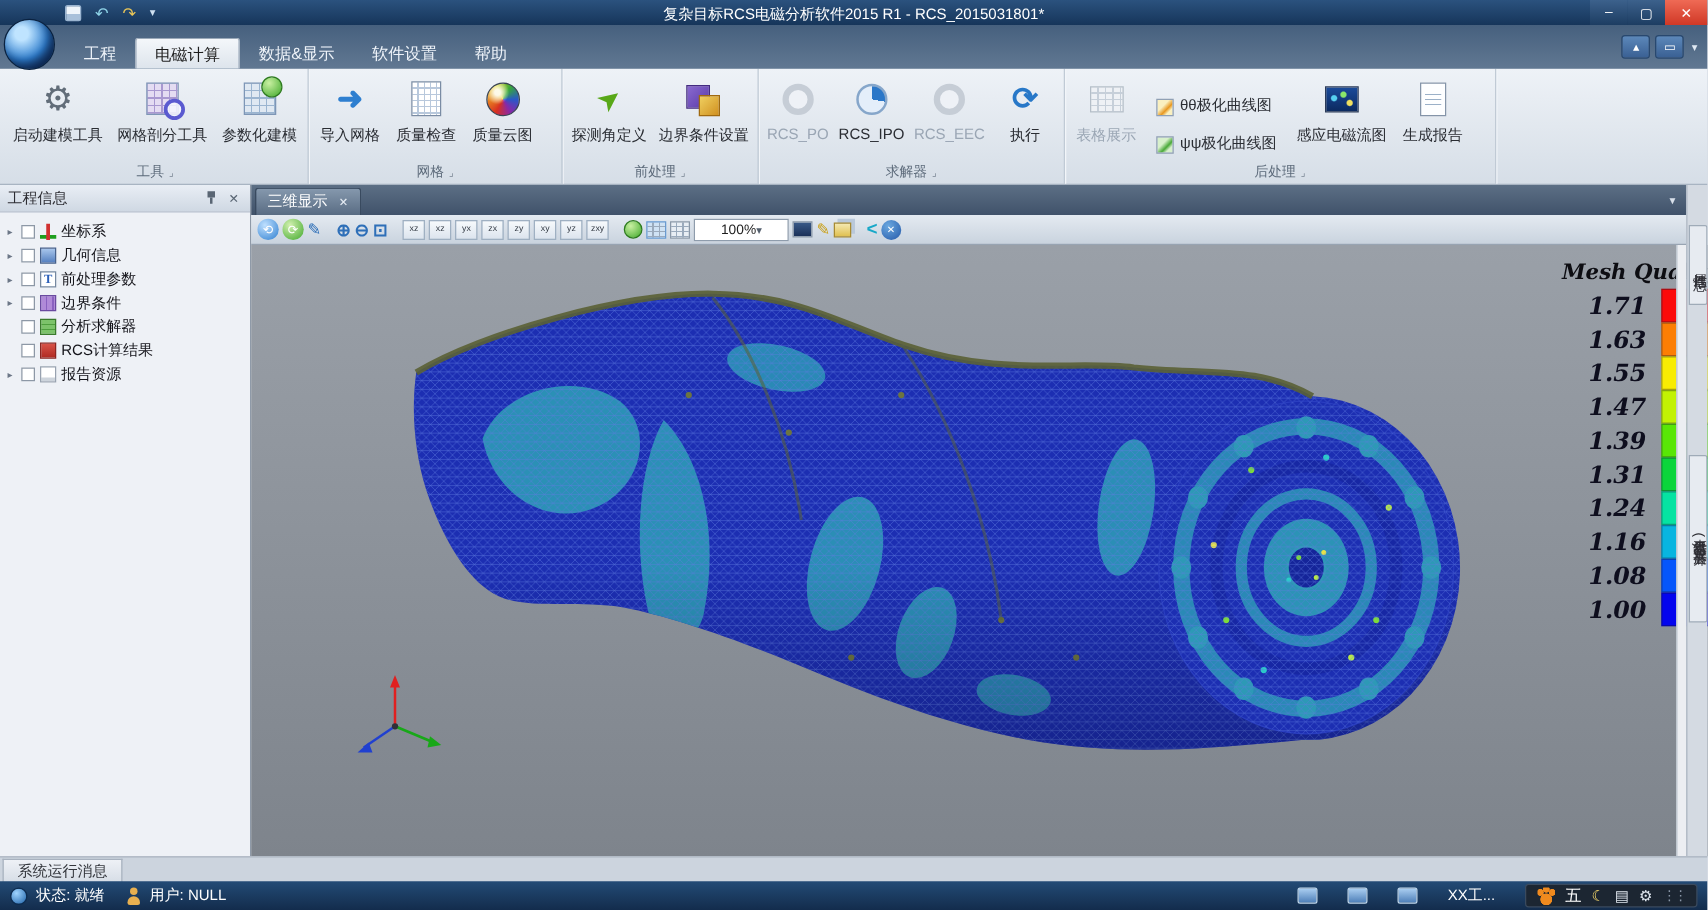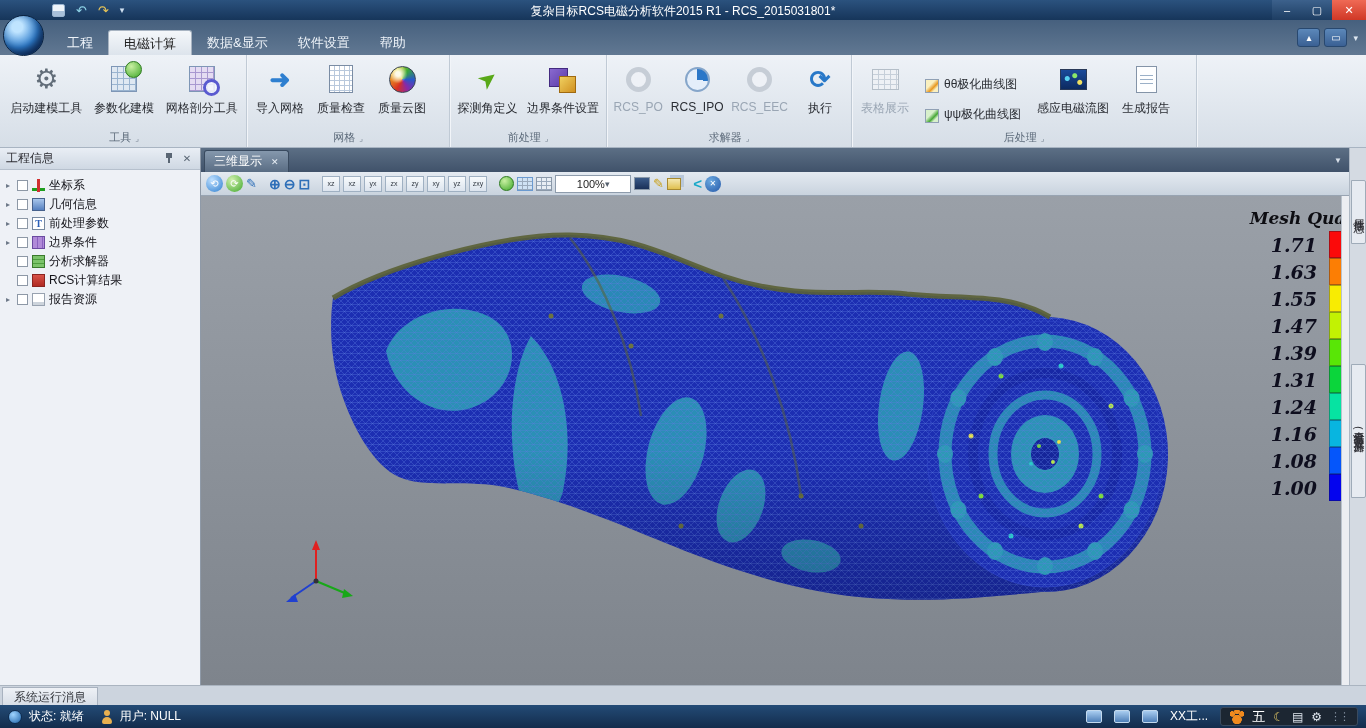--- a/index.html
+++ b/index.html
@@ -139,21 +139,21 @@
 
   
   #msgstrip{position:absolute;left:0;right:0;top:685px;height:20px;background:#ccd4de;border-top:1px solid #aab4c0}
   .msg-tab{position:absolute;left:2px;top:1px;height:19px;padding:0 11px;background:linear-gradient(#eef1f6,#d6dde6);border:1px solid #a8b2bf;border-bottom:none;font-size:12px;color:#33363c;display:flex;align-items:center}
   #statusbar{position:absolute;left:0;right:0;bottom:0;height:23px;background:linear-gradient(#234b76,#132c4c);color:#fff;display:flex;align-items:center;padding:0 8px;gap:7px}
   .sb-globe{width:14px;height:14px;border-radius:50%;background:radial-gradient(circle at 35% 30%,#9fd4ff,#1e62a8);border:1px solid #0d2c50}
   .sb-text{font-size:12px;color:#fff;white-space:nowrap}
   .sb-person{width:12px;height:14px;position:relative;margin-left:10px}
   .sb-person::before{content:"";position:absolute;left:3px;top:0;width:6px;height:6px;border-radius:50%;background:#e8b050}
   .sb-person::after{content:"";position:absolute;left:1px;top:7px;width:10px;height:7px;border-radius:5px 5px 2px 2px;background:#e8b050}
-  .sb-right{margin-left:auto;display:flex;align-items:center;gap:12px}
+  .sb-right{margin-left:auto;display:flex;align-items:center;gap:24px}
   .sb-mon{width:16px;height:13px;background:linear-gradient(#a9cdf0,#4e7fb8);border:1px solid #c2d9ee;border-radius:2px}
   .ime{display:flex;align-items:center;gap:8px;background:#1c2632;border:1px solid #3a4a5e;border-radius:3px;padding:0 9px;height:19px}
   .paw{width:14px;height:14px;background:
     radial-gradient(circle at 50% 68%,#f08a1e 0 4.5px,transparent 5px),
     radial-gradient(circle at 16% 28%,#f08a1e 0 2.5px,transparent 3px),
     radial-gradient(circle at 50% 10%,#f08a1e 0 2.5px,transparent 3px),
     radial-gradient(circle at 84% 28%,#f08a1e 0 2.5px,transparent 3px)}
   .ime-char{color:#fff;font-size:13px}
   .moon{color:#f5d76a;font-size:12px}
   .ime-w{color:#dfe6ee;font-size:12px}
@@ -198,29 +198,29 @@
   <div class="rgroup" style="left:2px;width:245px">
     <div class="rbtns">
       <div class="rbtn">
         <span class="ric">
             <span class="ic-gear">⚙</span>
           </span>
         <span class="rlabel">启动建模工具</span>
       </div>
       <div class="rbtn">
         <span class="ric">
+            <span class="ic-meshtool"></span>
+          </span>
+        <span class="rlabel">网格剖分工具</span>
+      </div>
+      <div class="rbtn">
+        <span class="ric">
             <span class="ic-param"></span>
           </span>
         <span class="rlabel">参数化建模</span>
-      </div>
-      <div class="rbtn">
-        <span class="ric">
-            <span class="ic-meshtool"></span>
-          </span>
-        <span class="rlabel">网格剖分工具</span>
       </div>
     </div>
     <div class="rgl">
       <span>工具</span><span class="rgcorner">⌟</span>
     </div>
   </div>
 
   <div class="rgroup" style="left:247px;width:203px">
     <div class="rbtns">
       <div class="rbtn">

